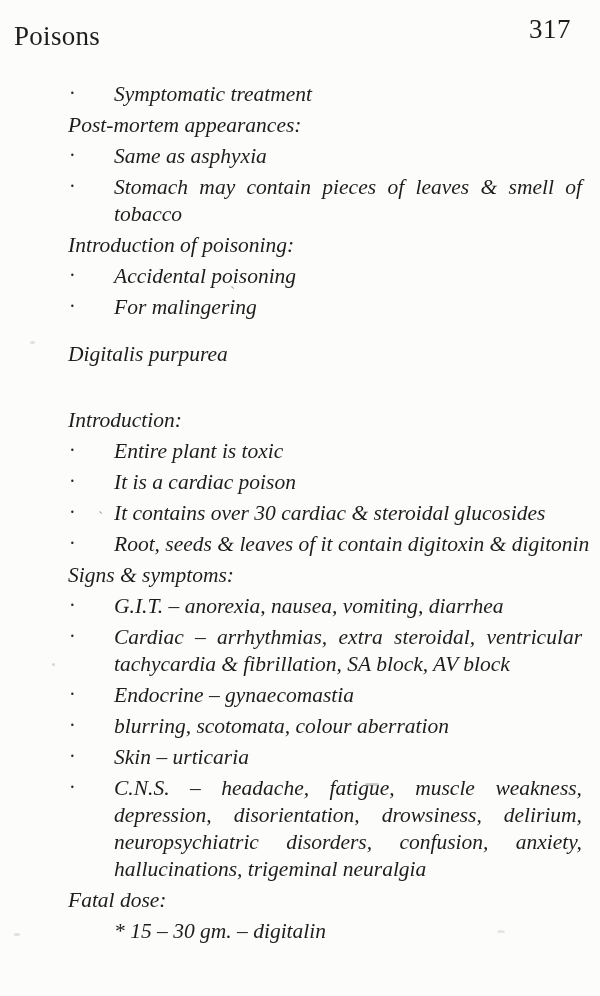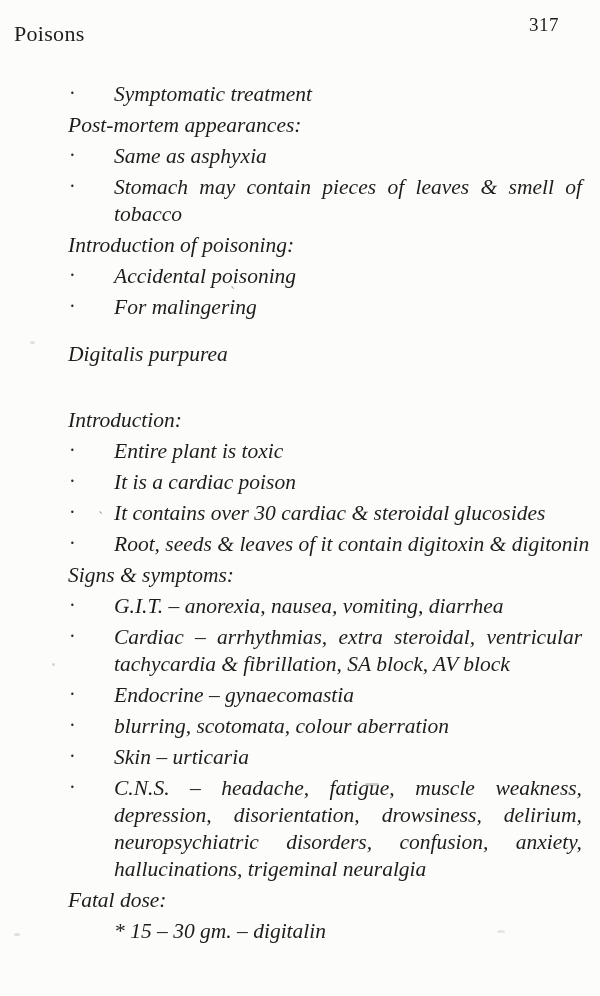--- a/index.html
+++ b/index.html
@@ -12,28 +12,28 @@
     color: #1e1d1b;
     font-family: "Liberation Serif", "DejaVu Serif", serif;
     font-size: 21.5px;
     -webkit-font-smoothing: antialiased;
   }
   
   .running-title {
     position: absolute;
     left: 14px;
     top: 21px;
-    font-size: 22px;
+    font-size: 27px;
     letter-spacing: 0.3px;
   }
   .page-number {
     position: absolute;
     left: 529px;
     top: 14px;
-    font-size: 19px;
+    font-size: 27px;
     letter-spacing: 0.5px;
   }
   
   .content {
     position: absolute;
     left: 68px;
     top: 81px;
     width: 514px;
   }
   .item {

